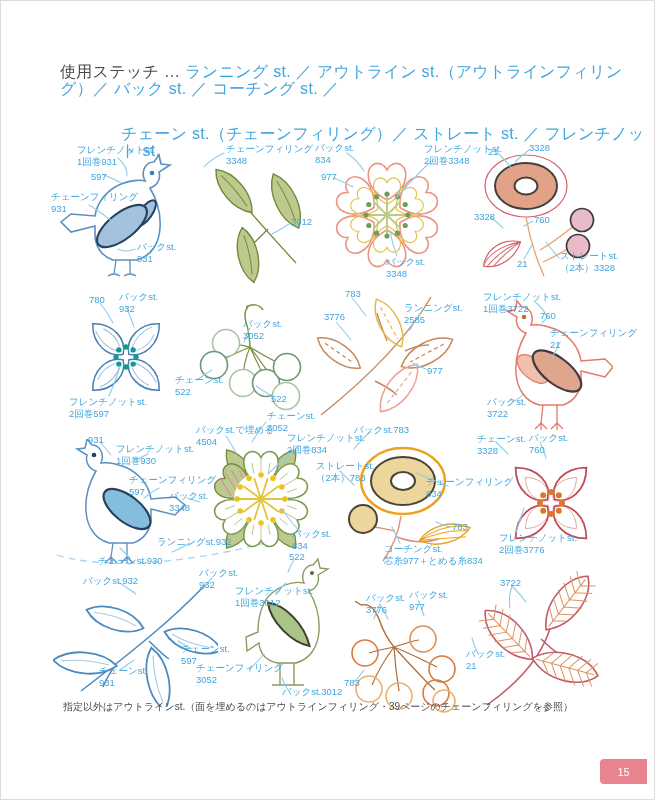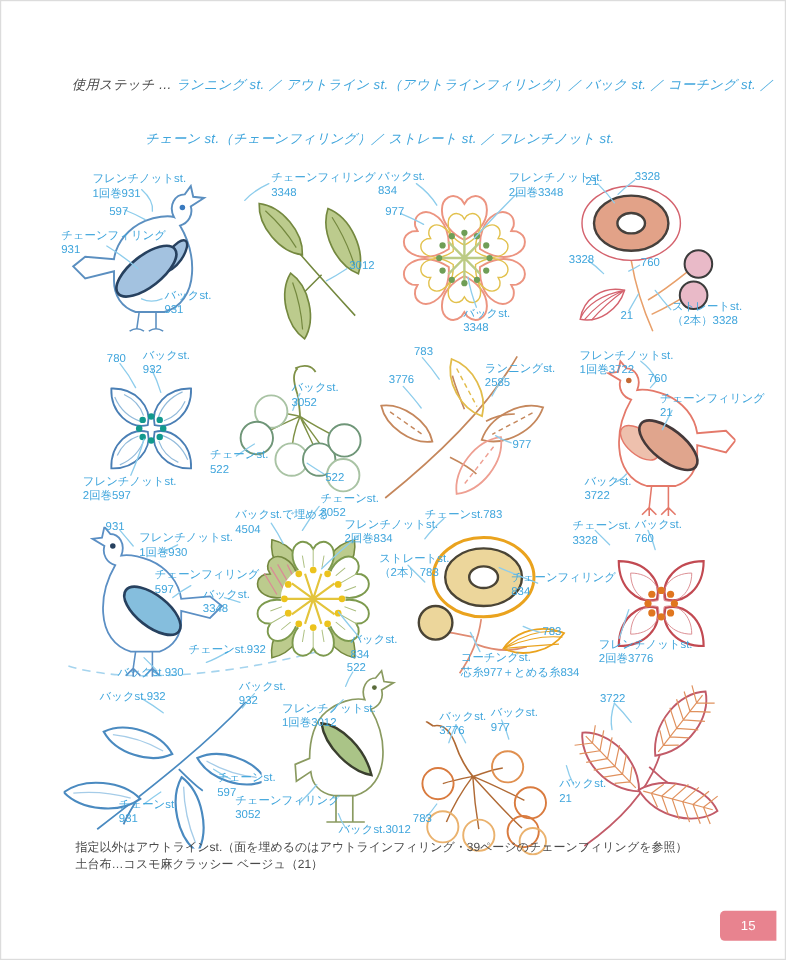--- a/index.html
+++ b/index.html
@@ -1,18 +1,18 @@
 <!DOCTYPE html>
 <html><head>
 <meta charset="utf-8">
 <style>
   html,body{margin:0;padding:0;background:#eee;}
   #page{position:relative;width:655px;height:800px;background:#ffffff;border:1px solid #dcdcdc;
         font-family:"Liberation Sans","DejaVu Sans",sans-serif;overflow:hidden;box-sizing:border-box;}
-  .hdr{position:absolute;left:59px;top:62px;font-size:11px;line-height:17px;color:#4a4a4a;letter-spacing:.3px;font-style:italic;}
+  .hdr{position:absolute;left:59px;top:62px;font-size:16px;line-height:17px;color:#4a4a4a;letter-spacing:.3px;}
   .blue{color:#3fa5dc;}
   .hdr-line2{margin-left:61px;margin-top:28px;}
   .motif{position:absolute;}
   #leaders{position:absolute;left:0;top:0;z-index:5;pointer-events:none;}
   .lbl{position:absolute;z-index:9;color:#3fa5dc;font-size:9.5px;line-height:1.22;white-space:pre-line;}
   .ftr{position:absolute;left:62px;top:699px;font-size:10px;line-height:14.2px;color:#4a4a4a;}
   .tab{position:absolute;right:7px;top:758px;width:47px;height:25px;background:#e8838f;
        border-radius:4px 0 0 4px;color:#ffffff;font-size:11px;display:flex;align-items:center;justify-content:center;}
   svg{display:block;}
 </style>
@@ -433,35 +433,35 @@
   <span class="lbl" style="left:549px;top:326px">チェーンフィリング
 21</span>
   <span class="lbl" style="left:486px;top:395px">バックst.
 3722</span>
 
   <span class="lbl" style="left:87px;top:433px">931</span>
   <span class="lbl" style="left:115px;top:442px">フレンチノットst.
 1回巻930</span>
   <span class="lbl" style="left:128px;top:473px">チェーンフィリング
 597</span>
-  <span class="lbl" style="left:156px;top:535px">チェーンst.932</span>
-  <span class="lbl" style="left:97px;top:554px">バックst.930</span>
+  <span class="lbl" style="left:156px;top:535px">ランニングst.932</span>
+  <span class="lbl" style="left:97px;top:554px">チェーンst.930</span>
 
   <span class="lbl" style="left:195px;top:423px">バックst.で埋める
 4504</span>
   <span class="lbl" style="left:266px;top:409px">チェーンst.
 3052</span>
   <span class="lbl" style="left:286px;top:431px">フレンチノットst.
 2回巻834</span>
   <span class="lbl" style="left:168px;top:489px">バックst.
 3348</span>
   <span class="lbl" style="left:291px;top:527px">バックst.
 834</span>
 
-  <span class="lbl" style="left:353px;top:423px">チェーンst.783</span>
+  <span class="lbl" style="left:353px;top:423px">バックst.783</span>
   <span class="lbl" style="left:315px;top:459px">ストレートst.
 （2本）783</span>
   <span class="lbl" style="left:425px;top:475px">チェーンフィリング
 834</span>
   <span class="lbl" style="left:451px;top:520px">783</span>
   <span class="lbl" style="left:383px;top:542px">コーチングst.
 芯糸977＋とめる糸834</span>
 
   <span class="lbl" style="left:476px;top:432px">チェーンst.
 3328</span>
@@ -490,20 +490,19 @@
   <span class="lbl" style="left:408px;top:588px">バックst.
 977</span>
   <span class="lbl" style="left:343px;top:676px">783</span>
 
   <span class="lbl" style="left:499px;top:576px">3722</span>
   <span class="lbl" style="left:465px;top:647px">バックst.
 21</span>
 
   <div class="ftr">
     <div>指定以外はアウトラインst.（面を埋めるのはアウトラインフィリング・39ページのチェーンフィリングを参照）</div>
-    <div>土台布…コスモ麻クラッシー ベージュ（21）</div>
   </div>
 
   <div class="tab">
     <span>15</span>
   </div>
 
 </div>
 
 </body></html>

